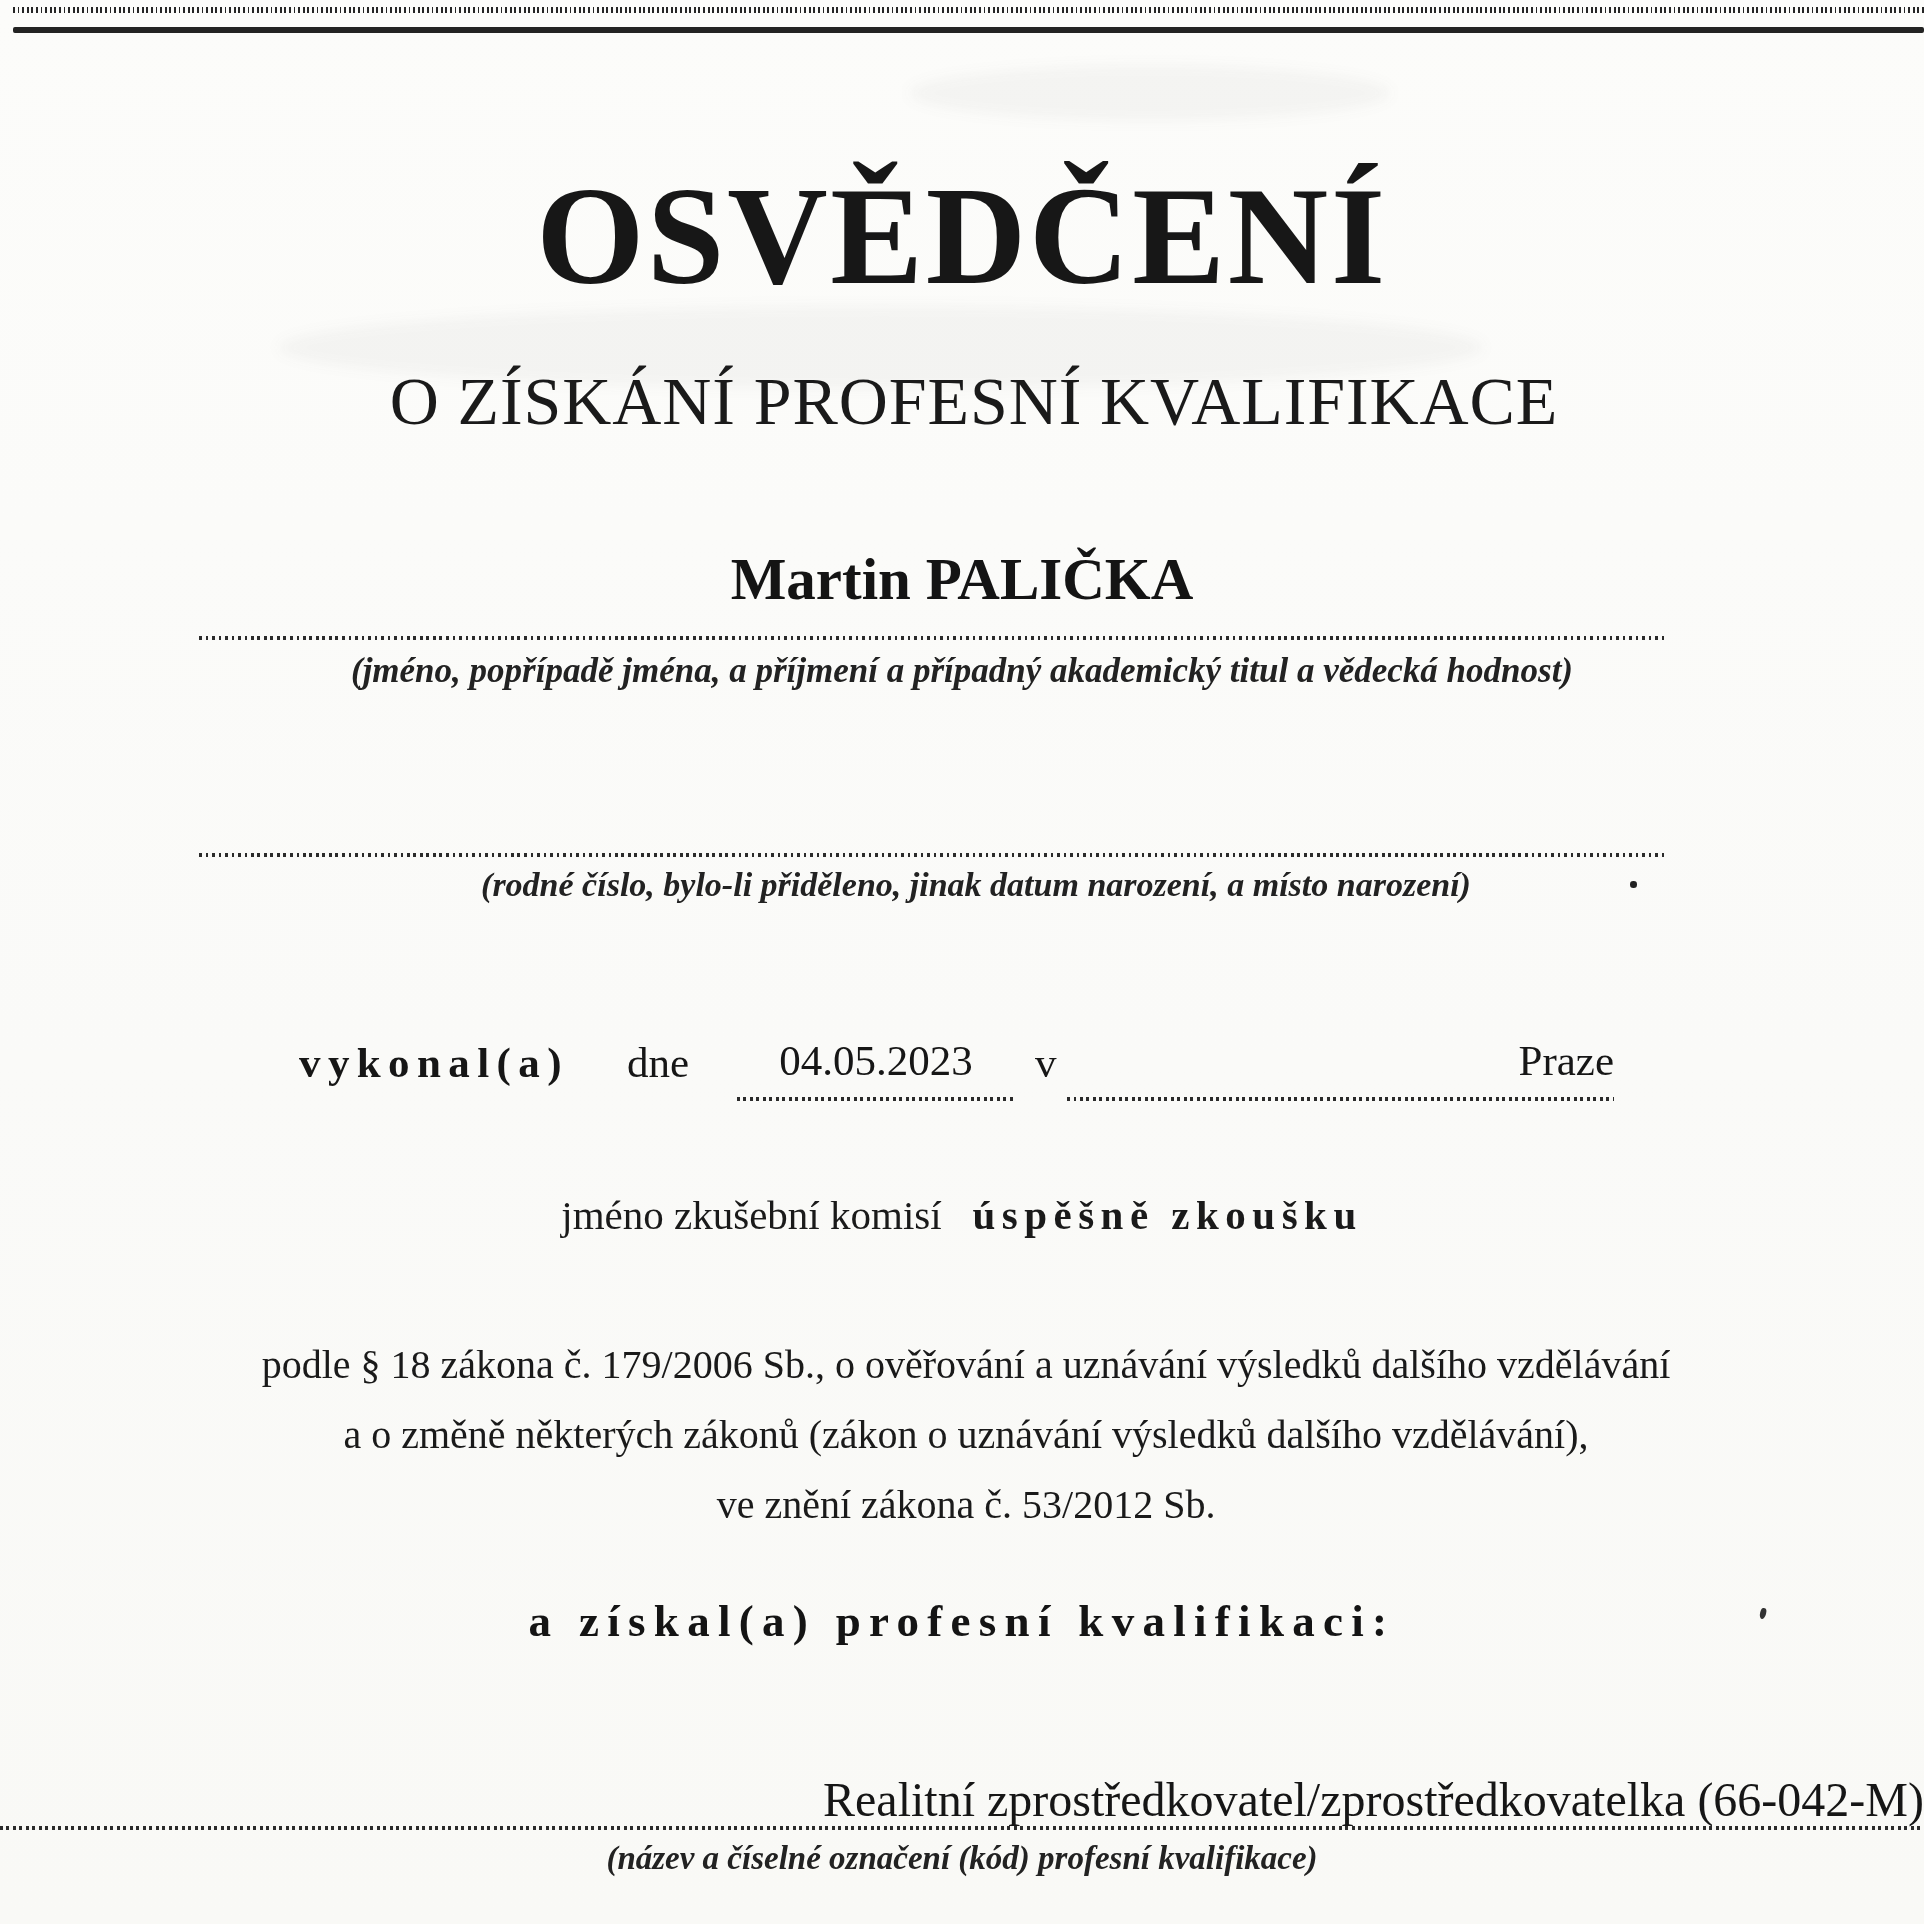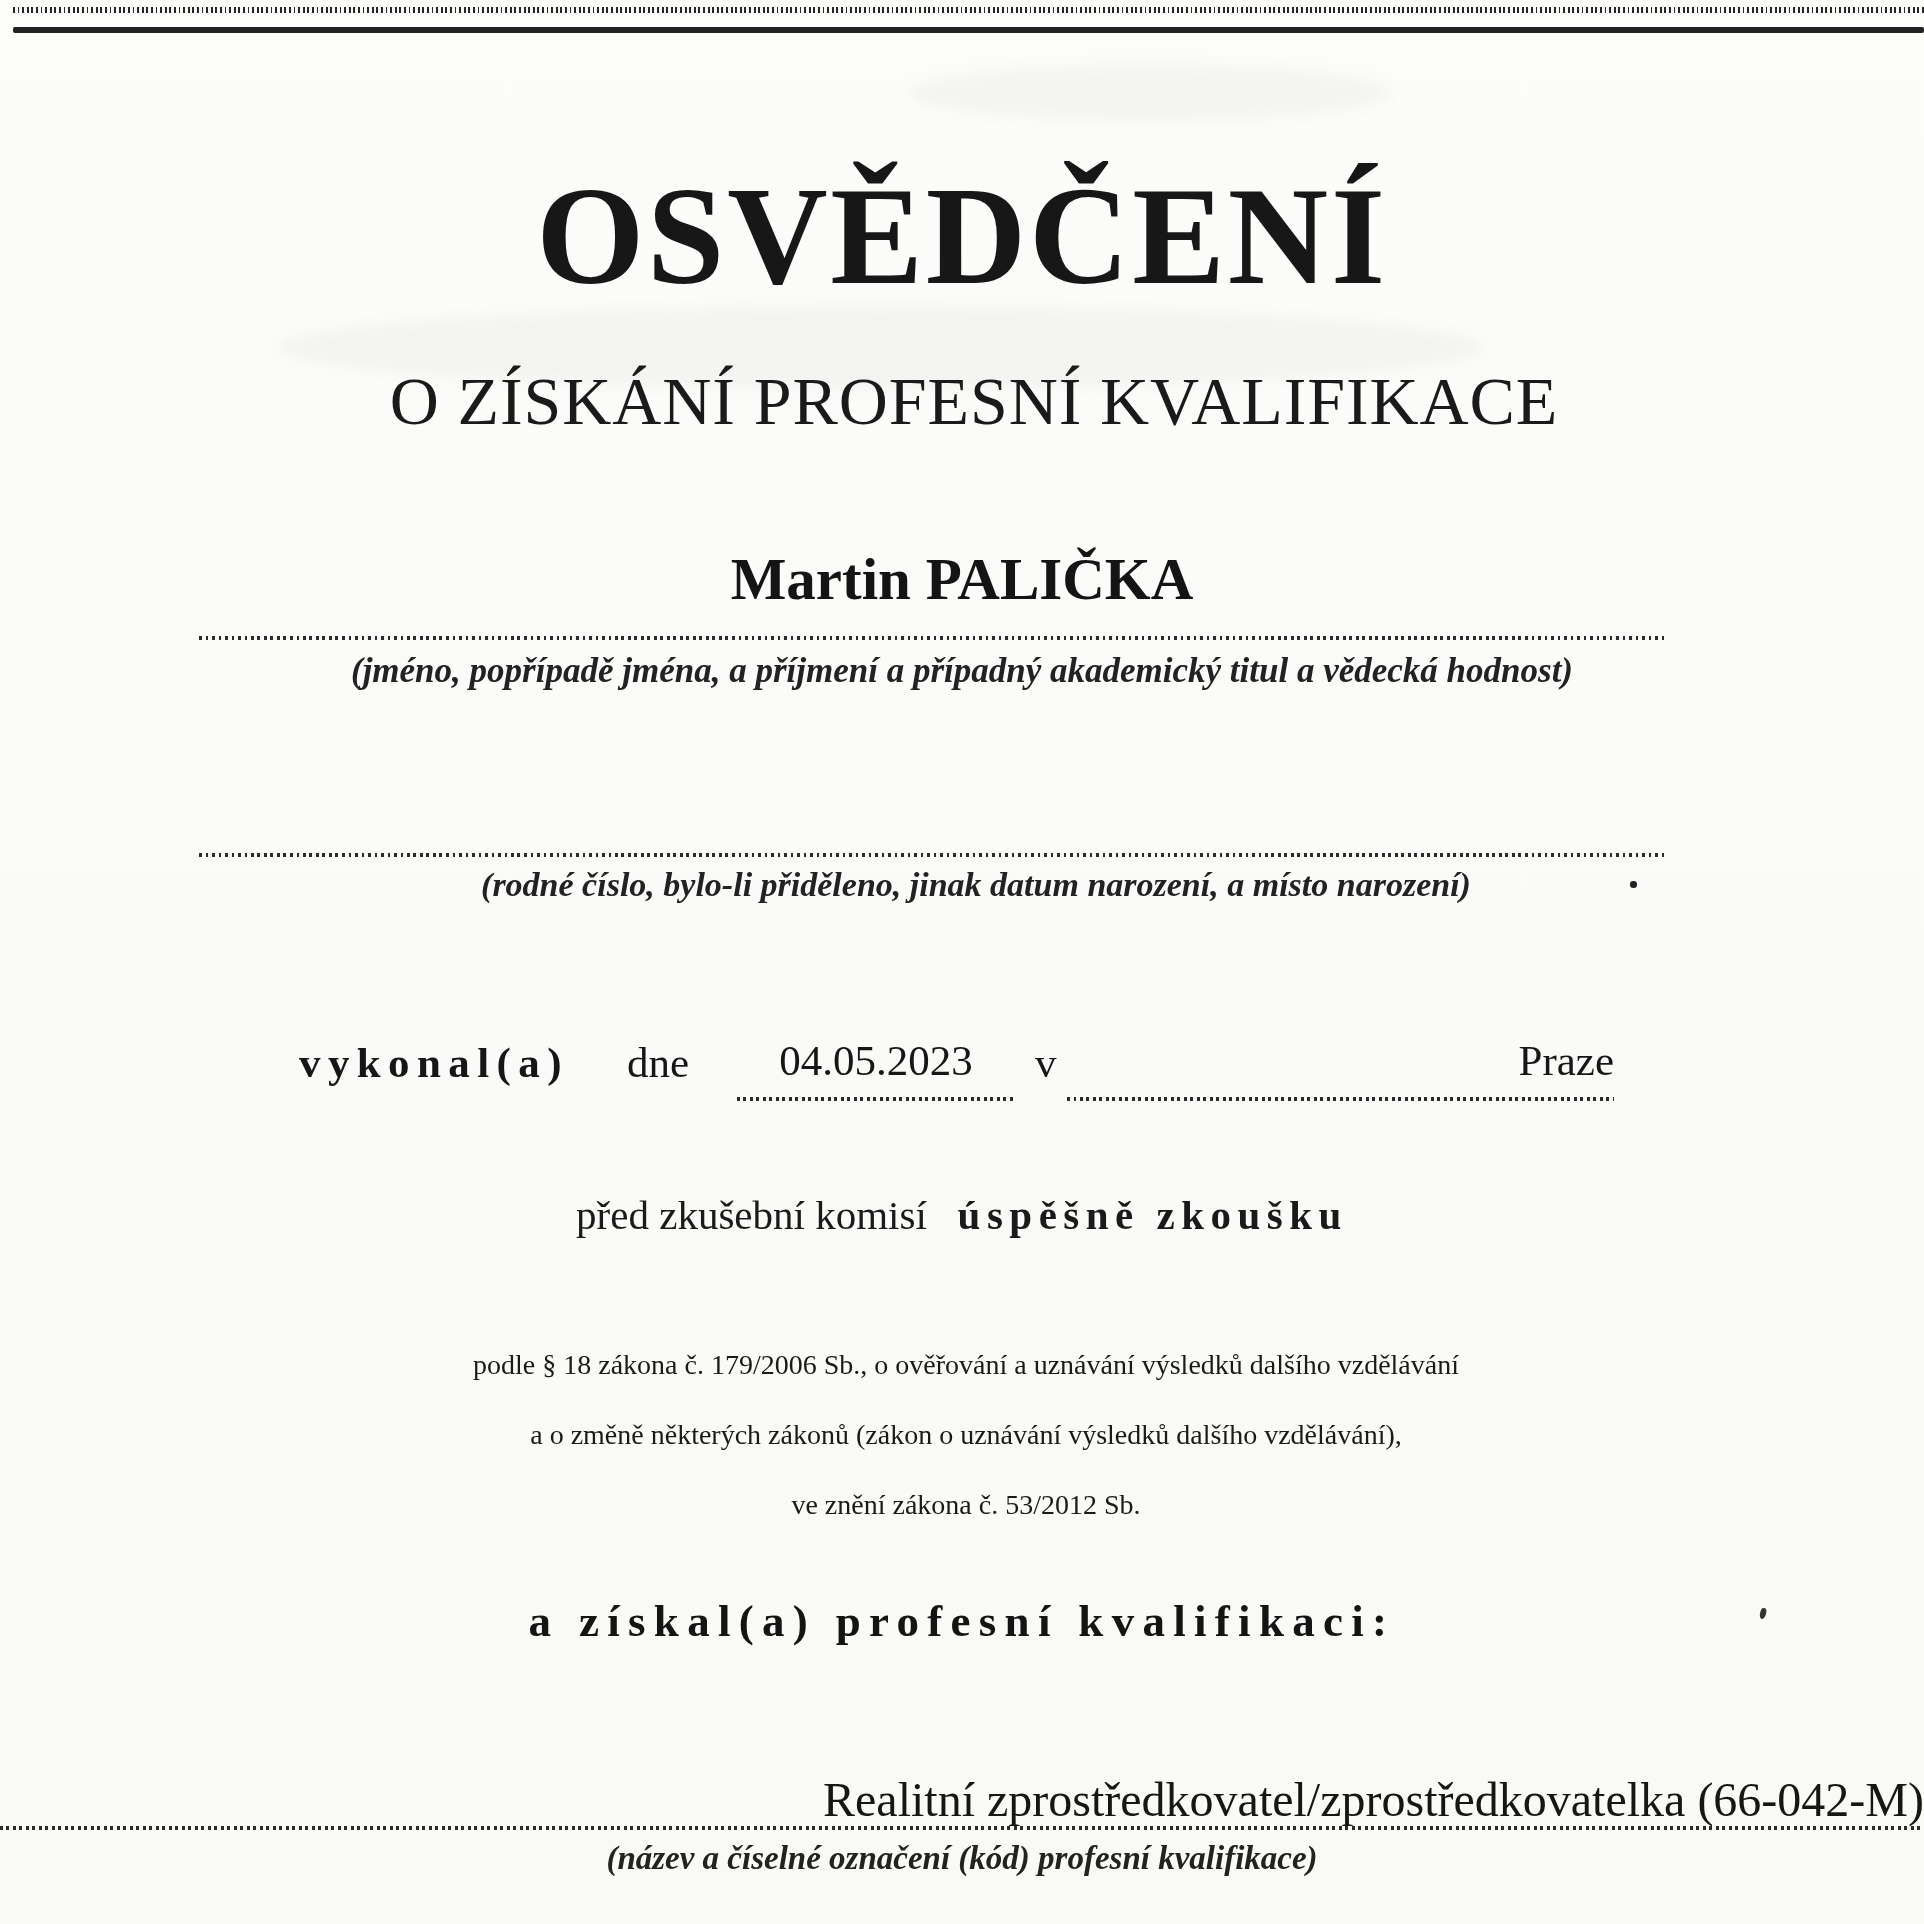--- a/index.html
+++ b/index.html
@@ -43,21 +43,21 @@
     font-style: italic; font-weight: 700; color: #222;
   }
   .caption-name { top: 651px; font-size: 35px; }
   .caption-birth { top: 866px; font-size: 34px; padding-left: 28px; }
   .caption-qual { top: 1840px; font-size: 33px; }
 
   .performed-text { font-size: 43px; line-height: 1.15; color: #161616; }
   .performed-verb { font-weight: 700; letter-spacing: 7.4px; }
   .body-line { font-size: 41px; color: #1a1a1a; }
   .emph { font-weight: 700; letter-spacing: 6.5px; }
-  .law { top: 1330px; font-size: 28px; line-height: 70px; color: #1a1a1a; margin-left: 8px; }
+  .law { top: 1330px; font-size: 40px; line-height: 70px; color: #1a1a1a; margin-left: 8px; }
   .gained { top: 1595px; font-size: 45px; font-weight: 700; letter-spacing: 8.3px; color: #141414; }
   .qualification { top: 1772px; font-size: 48px; color: #161616; text-align: right; }
 
   .speck-dot { width: 6.5px; height: 6.5px; background: #222; border-radius: 50%; }
   .speck-comma {
     width: 5.6px; height: 11px; background: #333;
     border-radius: 50% 50% 60% 60%; transform: rotate(14deg);
   }
   .smudge {
     background: rgba(60,60,60,0.045); filter: blur(6.5px); border-radius: 50%;
@@ -87,21 +87,21 @@
 
   <div class="abs performed-text performed-verb" style="top:1038px; left:299px;">vykonal(a)</div>
   <div class="abs performed-text" style="top:1038px; left:627px;">dne</div>
   <div class="abs performed-text" style="top:1036px; left:737px; width:278px; text-align:center;">04.05.2023</div>
   <div class="abs performed-text" style="top:1038px; left:1035px;">v</div>
   <div class="abs performed-text" style="top:1036px; left:1067px; width:547px; text-align:right;">Praze</div>
   <div class="abs fill-dotted" style="top:1097px; left:737px; width:278px;"></div>
   <div class="abs fill-dotted" style="top:1097px; left:1067px; width:547px;"></div>
 
   <div class="abs center body-line" style="top:1191px;">
-    <span>před zkušební komisí</span>
+    <span>jméno zkušební komisí</span>
     <span>&nbsp;</span>
     <span class="emph">úspěšně zkoušku</span>
   </div>
 
   <div class="abs center law">
     <div>podle § 18 zákona č. 179/2006 Sb., o ověřování a uznávání výsledků dalšího vzdělávání</div>
     <div>a o změně některých zákonů (zákon o uznávání výsledků dalšího vzdělávání),</div>
     <div>ve znění zákona č. 53/2012 Sb.</div>
   </div>
 

